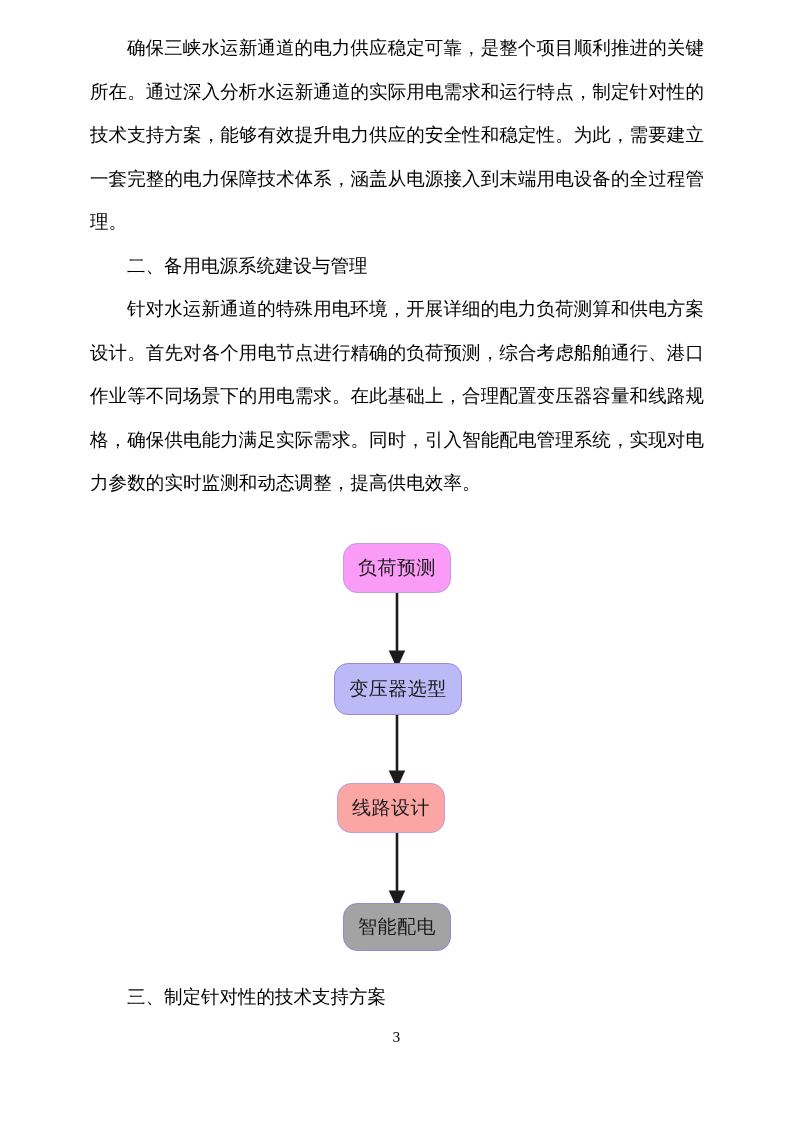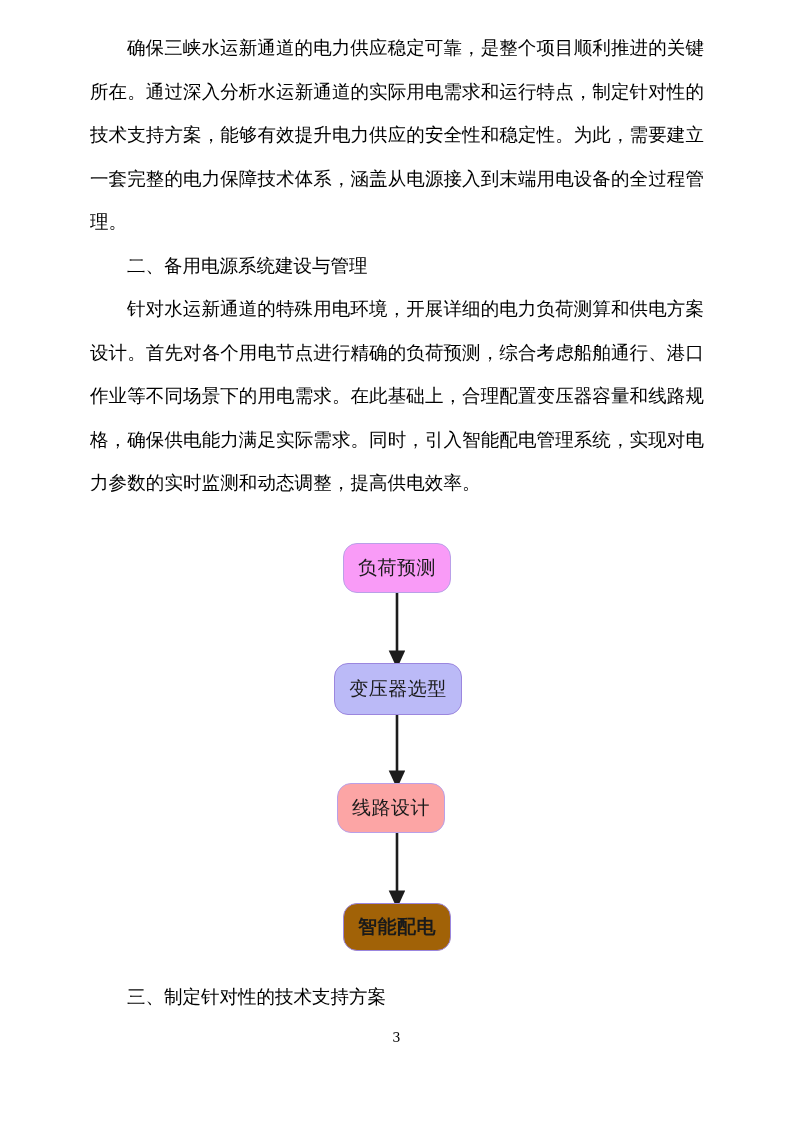--- a/index.html
+++ b/index.html
@@ -128,21 +128,21 @@
                 background:#bbbaf7; border-color:#9b86de;justify-content:center;">
       <span>变压器选型</span>
     </div>
 
     <div class="fc-node" style="left:37px; top:258px; width:108px; height:50px;
                 background:#fca5a5; border-color:#b9a0e8;">
       <span>线路设计</span>
     </div>
 
     <div class="fc-node" style="left:43px; top:378px; width:108px; height:48px;
-                background:#a16207; border-color:#9b86de;font-weight:bold;">
+                background:#a3a3a3; border-color:#9b86de;">
       <span>智能配电</span>
     </div>
 
   </div>
 
   <div class="content" style="top:975px;">
     <p class="heading">三、制定针对性的技术支持方案</p>
   </div>
 
   <div class="footer-page-number">3</div>

